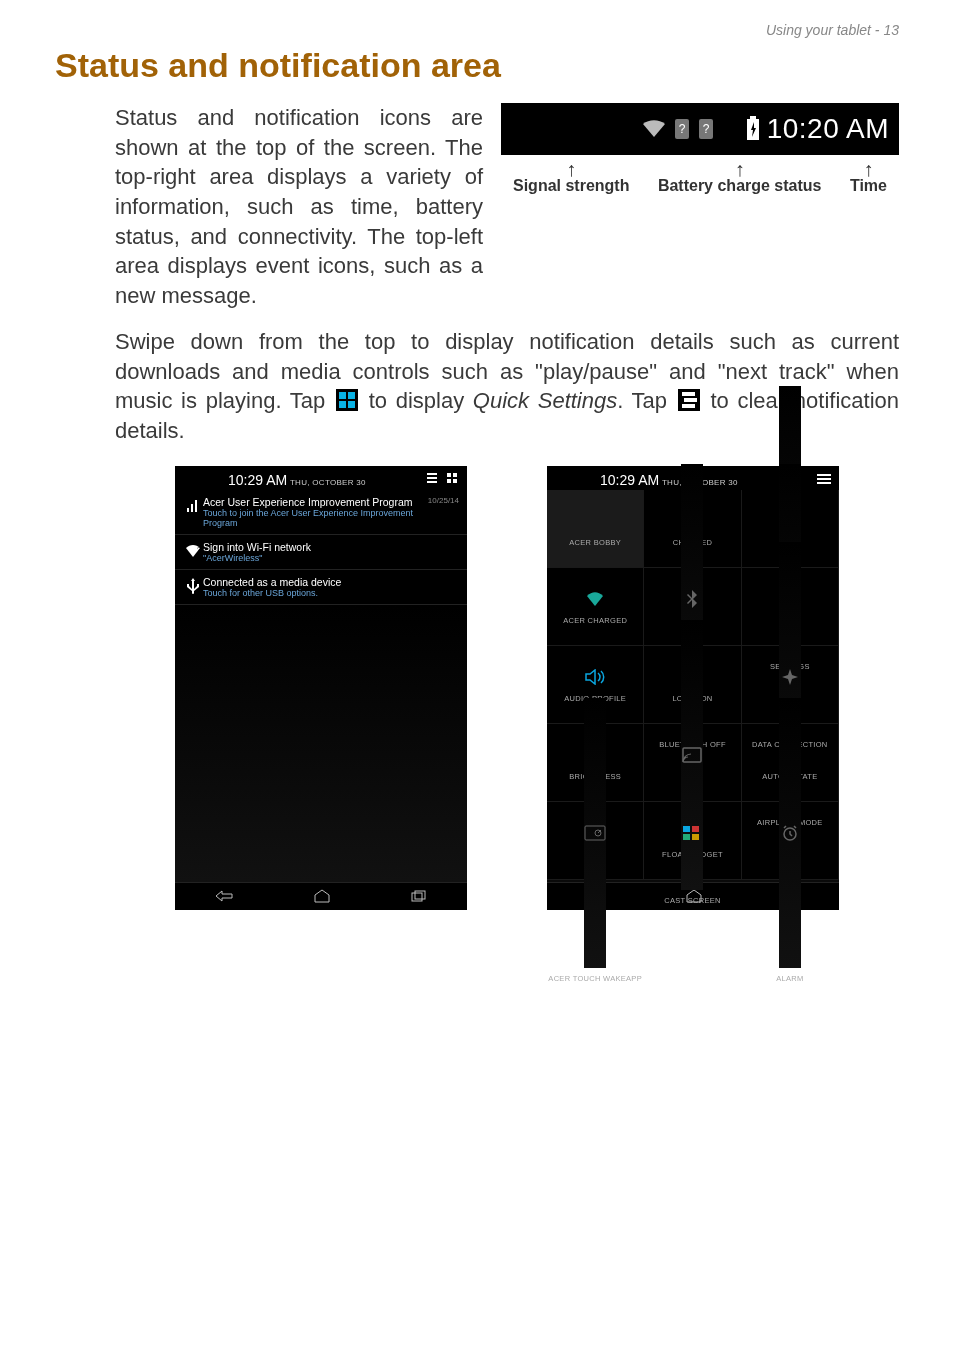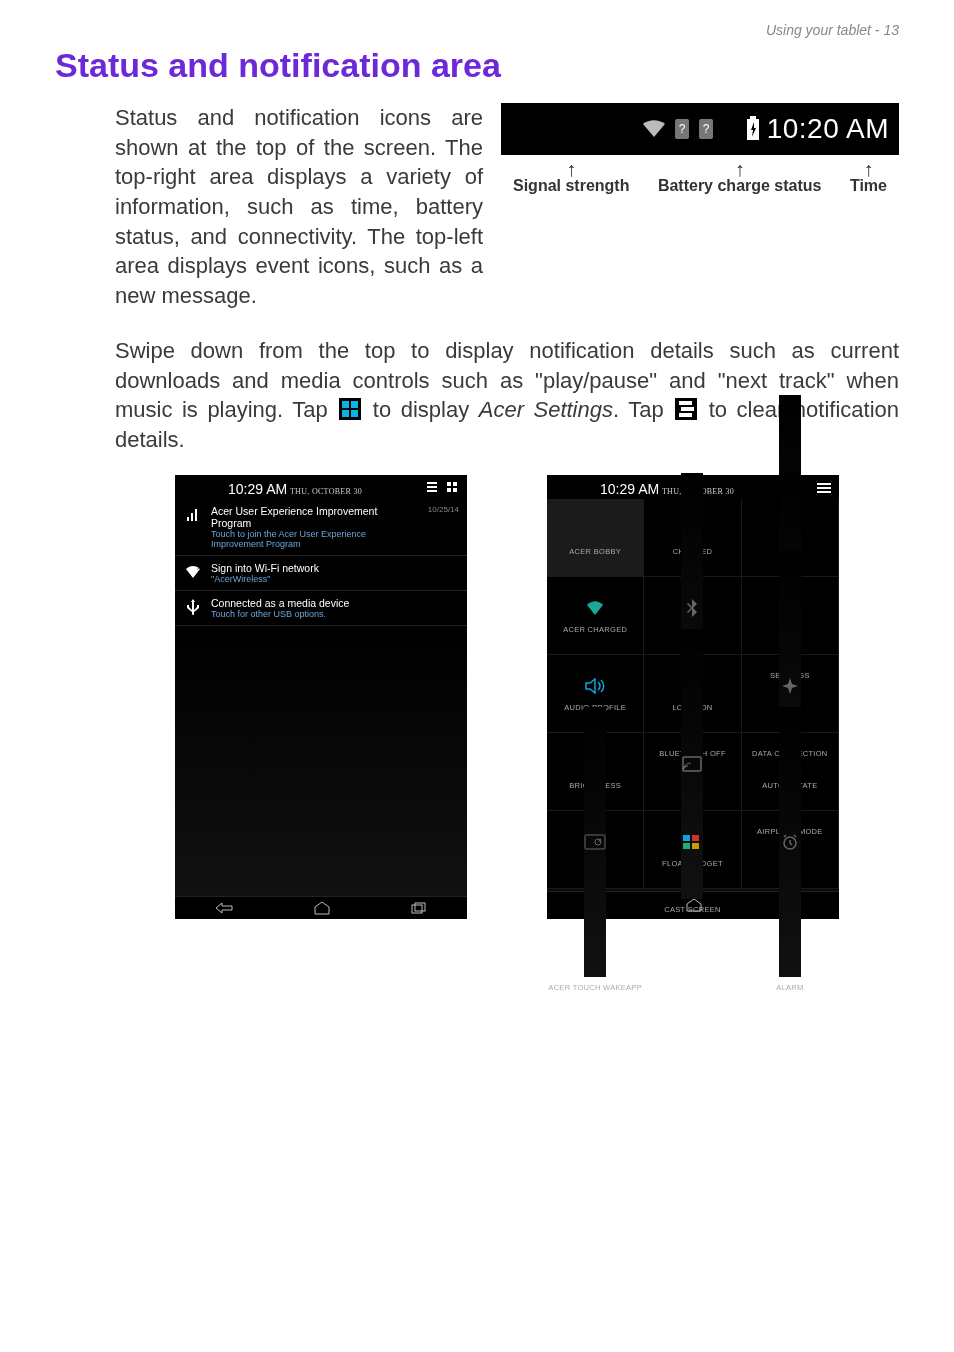--- a/index.html
+++ b/index.html
@@ -1,48 +1,48 @@
 <!DOCTYPE html>
 <html><head>
 <meta charset="utf-8">
 <style>
   * { box-sizing: border-box; margin: 0; padding: 0; }
   html, body { width: 954px; height: 1352px; background: #fff; font-family: Arial, Helvetica, sans-serif; color: #3b3b3b; }
   .page { position: relative; width: 954px; height: 1352px; padding: 22px 55px 4px 55px; }
   .header-line { font-size: 14px; font-style: italic; color: #888; text-align: right; margin-bottom: 8px; }
-  h1.title { font-size: 34px; font-weight: bold; color: #6d28d9; margin-bottom: 18px; }
-  .body-block { display: flex; gap: 18px; margin-bottom: 25px; }
+  h1.title { font-size: 34px; font-weight: bold; color: #a16207; margin-bottom: 18px; }
+  .body-block { display: flex; gap: 18px; margin-bottom: 16px; }
   .body-block .para { flex: 1; font-size: 22px; line-height: 1.35; color: #3a3a3a; text-align: justify; padding-left: 60px; }
   .statusbar-box { width: 398px; }
   .sb-top { background: #000; color: #fff; display: flex; align-items: center; justify-content: flex-end; height: 52px; padding: 0 10px; gap: 6px; }
   .sb-top .wifi-icon, .sb-top .sim-icon { color: #888; }
   .sb-top .time { font-size: 28px; font-weight: 300; letter-spacing: 0.5px; }
   .sb-labels { display: flex; justify-content: space-between; padding: 6px 12px 0 12px; }
   .sb-labels .col { text-align: center; font-size: 16px; font-weight: bold; color: #333; line-height: 1.15; }
   .sb-labels .arrow { font-size: 20px; line-height: 0.8; }
   .fullpara { font-size: 22px; line-height: 1.35; color: #3a3a3a; text-align: justify; margin: 8px 0 20px 0; padding-left: 60px; }
   .inline-icon { display: inline-block; vertical-align: -3px; width: 22px; height: 22px; background: #000; position: relative; margin: 0 2px; }
   .inline-icon.qs::before, .inline-icon.qs::after { content:""; position:absolute; background:#09b3e6; }
   .inline-icon.qs::before { left:3px; top:3px; width:7px; height:7px; }
   .inline-icon.qs::after { left:12px; top:3px; width:7px; height:7px; box-shadow: -9px 9px 0 #09b3e6, 0 9px 0 #09b3e6; }
   .inline-icon.clr::before { content:""; position:absolute; left:4px; top:3px; width:13px; height:4px; background:#fff; box-shadow: 2px 6px 0 #fff, 0 12px 0 #fff; }
   .italic { font-style: italic; }
   .screenshots { display: flex; justify-content: center; gap: 80px; padding-left: 60px; margin-top: 12px; }
   .shot { width: 292px; background: #000; color: #ccc; font-size: 10px; position: relative; }
   .shot .sb { display:flex; align-items:baseline; padding: 6px 8px 2px 8px; color:#fff; justify-content: space-between; }
   .shot .sb .t { font-size: 14px; font-weight: 400; margin-left: 45px; }
-  .shot .sb .d { font-size: 8px; color:#ccc; letter-spacing: 0.3px; font-family: Liberation Serif, serif; }
+  .shot .sb .d { font-size: 8px; color:#ccc; letter-spacing: 0.3px; }
   .shot .sb .ricons { display:flex; gap:8px; align-items:center; }
   .shot .sb .clearall { display:inline-block; width:12px; height:12px; position:relative; }
   .shot .sb .clearall::before { content:""; position:absolute; left:0; top:0; width:10px; height:2px; background:#fff; box-shadow: 0 4px 0 #fff, 0 8px 0 #fff; }
   .shot .sb .qsicon { display:inline-block; width:12px; height:12px; position:relative; }
   .shot .sb .qsicon::before { content:""; position:absolute; left:0; top:0; width:4px; height:4px; background:#fff; box-shadow: 6px 0 0 #fff, 0 6px 0 #fff, 6px 6px 0 #fff; }
   .shot .sb .listicon { display:inline-block; width:14px; height:12px; position:relative; }
   .shot .sb .listicon::before { content:""; position:absolute; left:0; top:1px; width:14px; height:2px; background:#fff; box-shadow: 0 4px 0 #fff, 0 8px 0 #fff; }
-  .notif-row { display:flex; align-items:flex-start; gap:8px; padding:6px 8px; border-bottom:1px solid #222; }
+  .notif-row { display:flex; align-items:flex-start; padding:6px 8px; border-bottom:1px solid #222; }
   .notif-row .nicon { width:20px; height:20px; display:flex; align-items:center; justify-content:center; color:#fff; }
   .notif-row .ntitle { color:#fff; font-size:10.5px; }
   .notif-row .nsub { color:#6aa5d8; font-size:9px; }
   .notif-row .ndate { margin-left:auto; color:#888; font-size:8px;text-align:center; }
   .shot .dim { flex:1; background:linear-gradient(#000,#0a0a0a 60%,#111); min-height: 270px; position:relative; }
   .shot .navbar { display:flex; justify-content:space-around; align-items:center; height:28px; border-top:1px solid #222; color:#bbb; font-size:14px; }
   .qs-grid { display:grid; grid-template-columns: repeat(3,1fr); }
   .qs-tile { height: 78px; border-right:1px solid #1a1a1a; border-bottom:1px solid #1a1a1a; display:flex; flex-direction:column; align-items:center; justify-content:center; gap:6px; }
   .qs-tile .lbl { font-size:7.5px; letter-spacing:0.3px; color:#aaa; text-align:left; }
   .qs-tile .ic { width:22px; height:22px; display:flex; align-items:center; justify-content:center; color:#eee; font-size:16px; }
@@ -105,21 +105,21 @@
       </div>
       <div class="col">
         <div class="arrow">↑</div>
         <div>Time</div>
       </div>
     </div>
   </div>
 </div>
 
 <p class="fullpara">
-  <span>Swipe down from the top to display notification details such as current downloads and media controls such as "play/pause" and "next track" when music is playing. Tap </span><span class="inline-icon qs"></span><span> to display </span><span class="italic">Acer Settings</span><span>. Tap </span><span class="inline-icon clr"></span><span> to clear notification details.</span>
+  <span>Swipe down from the top to display notification details such as current downloads and media controls such as "play/pause" and "next track" when music is playing. Tap </span><span class="inline-icon qs"></span><span> to display </span><span class="italic">Quick Settings</span><span>. Tap </span><span class="inline-icon clr"></span><span> to clear notification details.</span>
 </p>
 
 <div class="screenshots">
 
   <div class="shot" style="display:flex;flex-direction:column;height:444px;">
     <div class="sb">
       <div>
         <span class="t">10:29 AM</span>
         <span class="d">THU, OCTOBER 30</span>
       </div>

